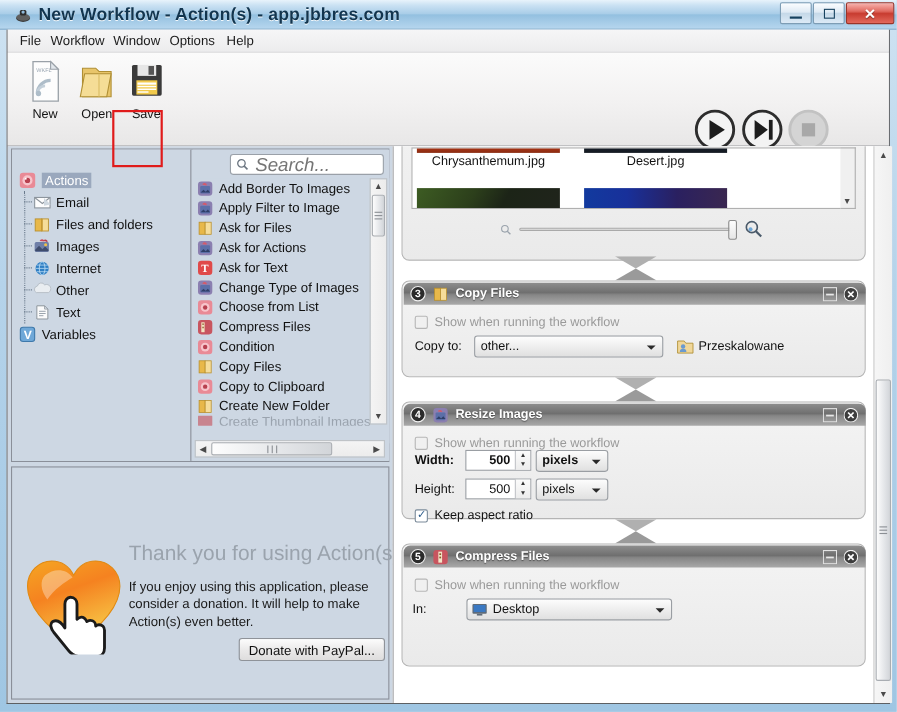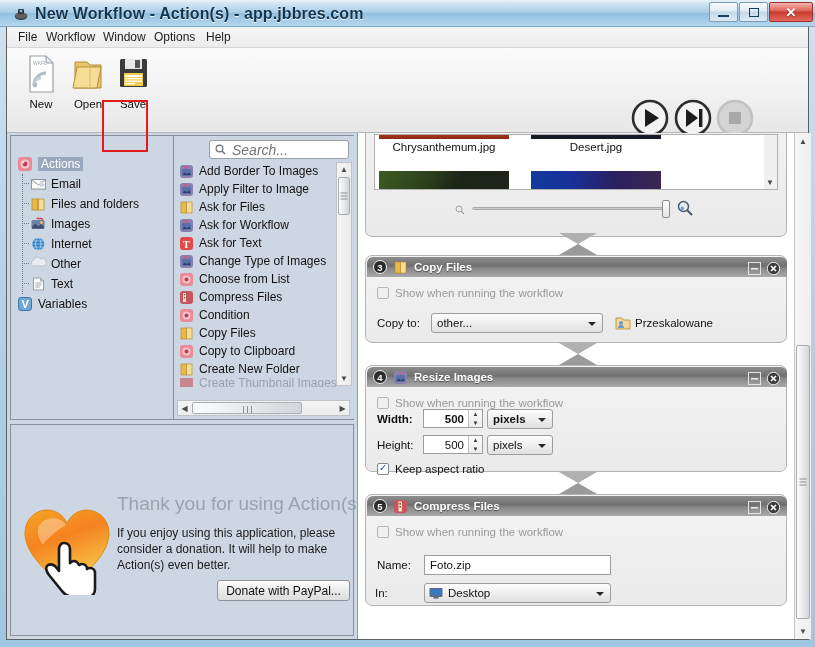--- a/index.html
+++ b/index.html
@@ -130,21 +130,21 @@
   #actions-col {
     position: absolute; left: 164px; top: 0; width: 179px; height: 283px;
     background: #cdd7e3;
   }
   #search-wrap {
     position: absolute; left: 34px; top: 4px; width: 140px; height: 19px;
     background: #fff; border: 1px solid #9aa0a8; border-radius: 3px;
     display: flex; align-items: center;
   }
   #search-input {
-    border: none; outline: none; width: 112px; font-size: 14px;
+    border: none; outline: none; width: 112px; font-size: 17px;
     font-style: italic; color: #8d8d8d; background: transparent;
     font-family: "Liberation Sans", sans-serif;
   }
   #action-list {
     position: absolute; left: 0; top: 26px; width: 179px; height: 241px;
     background: #cdd7e3; overflow: hidden;
   }
   .act-row {
     height: 18px; display: flex; align-items: center; padding-left: 4px;
     font-size: 12px; color: #111; cursor: default;
@@ -568,21 +568,21 @@
                   </svg></span>
                 <span>Ask for Files</span>
               </div>
             <div class="act-row">
                 <span class="ai"><svg width="15" height="15" viewBox="0 0 15 15">
                     <rect x="1" y="1" width="13" height="13" rx="3" fill="#8b7fb0"></rect>
                     <rect x="3" y="5" width="9" height="7" rx="1" fill="#5b6fa8"></rect>
                     <path d="M3.4 11 l2.6-2.6 l2 2 l2-2 l2 2.6 z" fill="#2f3f68"></path>
                     <path d="M5 4 a2 2 0 0 1 4 0.6" fill="#d45a6a"></path>
                   </svg></span>
-                <span>Ask for Workflow</span>
+                <span>Ask for Actions</span>
               </div>
             <div class="act-row">
                 <span class="ai"><svg width="15" height="15" viewBox="0 0 15 15">
                     <rect x="1" y="1" width="13" height="13" rx="3" fill="#e04a4a"></rect>
                     <text x="4" y="11.6" font-size="10" font-weight="bold" fill="#fff" font-family="Liberation Serif, serif">T</text>
                   </svg></span>
                 <span>Ask for Text</span>
               </div>
             <div class="act-row">
                 <span class="ai"><svg width="15" height="15" viewBox="0 0 15 15">
@@ -765,21 +765,21 @@
                   <circle cx="6.5" cy="6.5" r="6.2" fill="#3d3d3d" stroke="#f0f0f0"></circle>
                   <path d="M4 4 L9 9 M9 4 L4 9" stroke="#fff" stroke-width="1.6"></path>
                 </svg>
             </div>
           </div>
           <div class="wf-body">
             <div class="cb-row" style="margin:10px 0 0 10px;">
               <span class="cbox"></span>
               <span>Show when running the workflow</span>
             </div>
-            <div style="position:relative; margin-top:14px; height:22px;padding-left:44px;">
+            <div style="position:relative; margin-top:6px; height:22px;padding-left:44px;">
               <span class="fld-lbl" style="position:absolute; left:10px; top:4px;">Copy to:</span>
               <div class="combo" style="position:absolute; left:64px; top:0; width:172px;">
                 <span>other...</span>
                 <span class="carat"></span>
               </div>
               <span style="position:absolute; left:248px; top:2px;">
                 <svg width="16" height="16" viewBox="0 0 16 16">
                   <path d="M1 3 h6 l1.5 2 h6.5 v9 h-14 z" fill="#f0d79a" stroke="#b08f34" stroke-width="0.8"></path>
                   <circle cx="6" cy="8" r="2" fill="#6a9ad0"></circle>
                   <path d="M3 13 a3 3 0 0 1 6 0 z" fill="#6a9ad0"></path>
@@ -896,26 +896,20 @@
                   <path d="M4 4 L9 9 M9 4 L4 9" stroke="#fff" stroke-width="1.6"></path>
                 </svg>
             </div>
           </div>
           <div class="wf-body">
             <div class="cb-row" style="margin:10px 0 0 10px;">
               <span class="cbox"></span>
               <span>Show when running the workflow</span>
             </div>
 
-            <div style="position:relative; margin-top:17px; height:22px;">
-              <span class="fld-lbl" style="position:absolute; left:10px; top:4px;">Name:</span>
-              <div class="txtfield" style="position:absolute; left:57px; top:0; width:187px;">
-                <span>Foto.zip</span>
-              </div>
-            </div>
 
             <div style="position:relative; margin-top:6px; height:22px;">
               <span class="fld-lbl" style="position:absolute; left:8px; top:4px;">In:</span>
               <div class="combo" style="position:absolute; left:57px; top:0; width:187px; padding-left:4px;">
                 <span style="display:flex;margin-right:5px;">
                   <svg width="14" height="14" viewBox="0 0 14 14">
                     <rect x="0.5" y="2" width="13" height="9" rx="1" fill="#5f6b78"></rect>
                     <rect x="1.6" y="3" width="10.8" height="6.4" fill="#3a78c2"></rect>
                     <rect x="4.5" y="11" width="5" height="1.6" fill="#5f6b78"></rect>
                   </svg>

